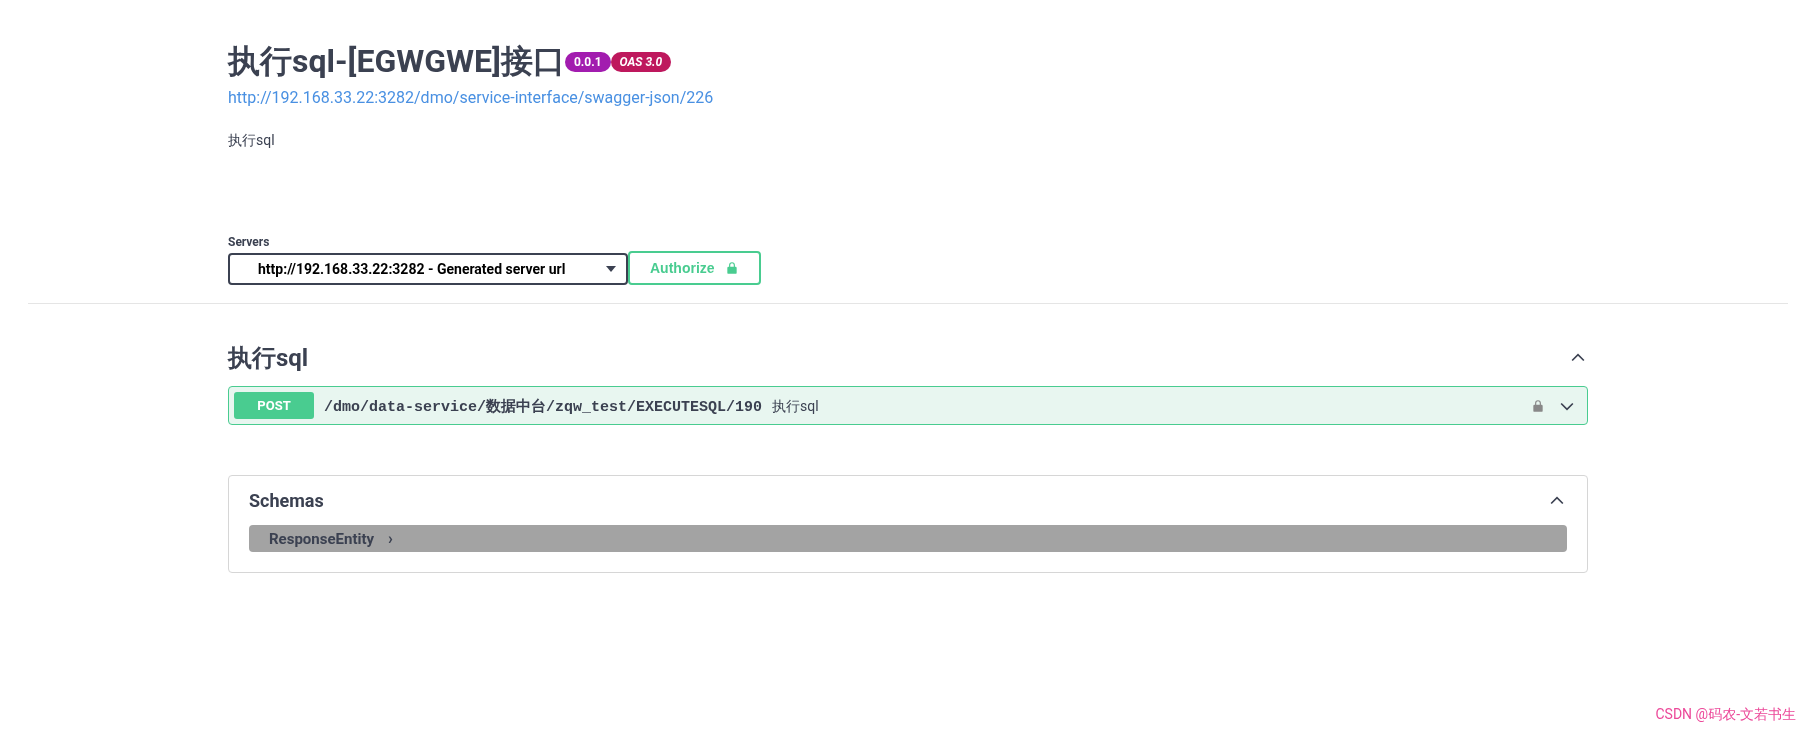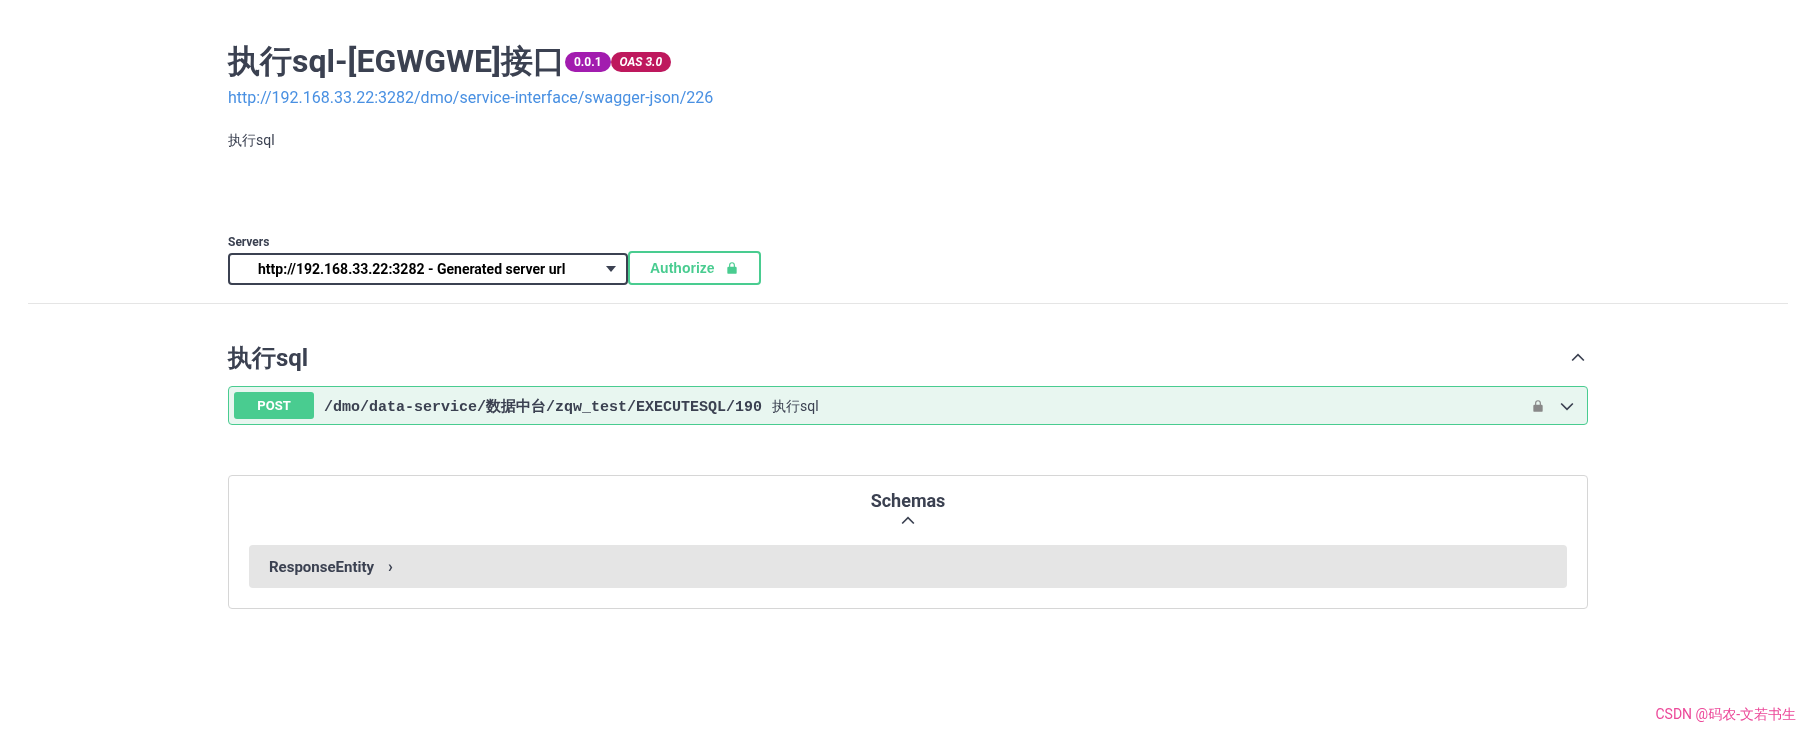--- a/index.html
+++ b/index.html
@@ -158,36 +158,36 @@
     gap: 12px;
   }
   .schemas-box {
     border: 1px solid #d6d6d6;
     border-radius: 4px;
     margin-top: 50px;
   }
   .schemas-header {
     display: flex;
     align-items: center;
+    justify-content: space-between;
     padding: 14px 20px;
     cursor: pointer;
-    flex-direction: column;
   }
   .schemas-title {
     font-size: 18px;
     font-weight: 700;
     color: #3b4151;
   }
   .schemas-body {
     padding: 0 20px 20px;
   }
   .model-row {
-    background: #e5e5e5;
-    border-radius: 4px;
-    padding: 12px 20px;
+    background: #a3a3a3;
+    border-radius: 4px;
+    padding: 4px 20px;
     display: flex;
     align-items: center;
     gap: 14px;
     cursor: pointer;
   }
   .model-name {
     font-size: 15px;
     font-weight: 700;
     color: #3b4151;
   }

